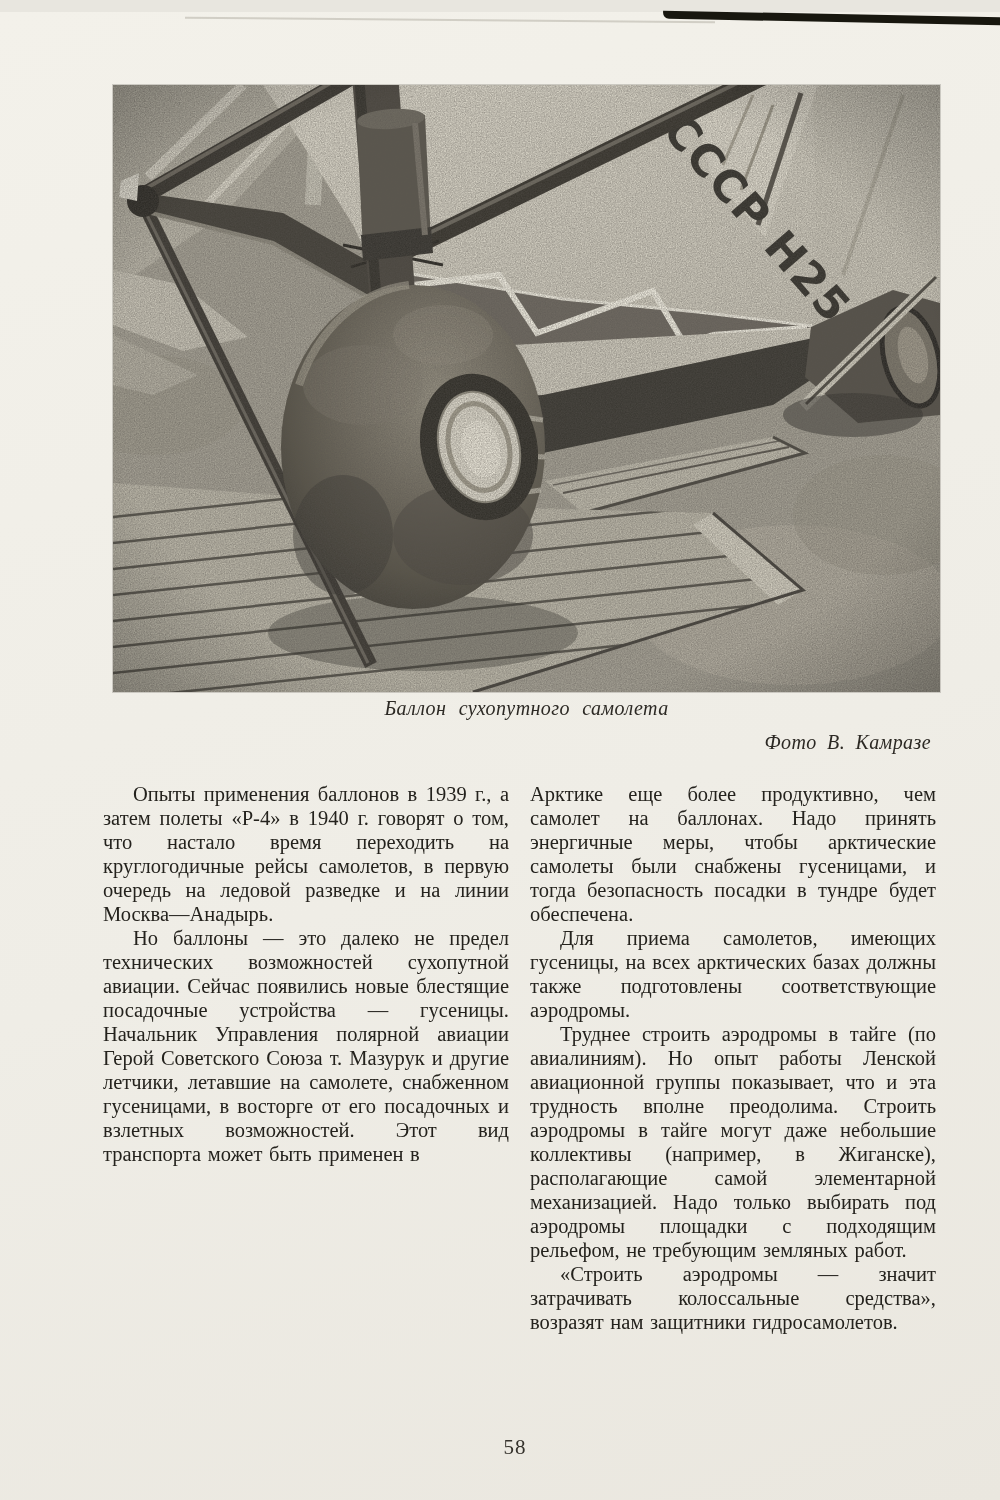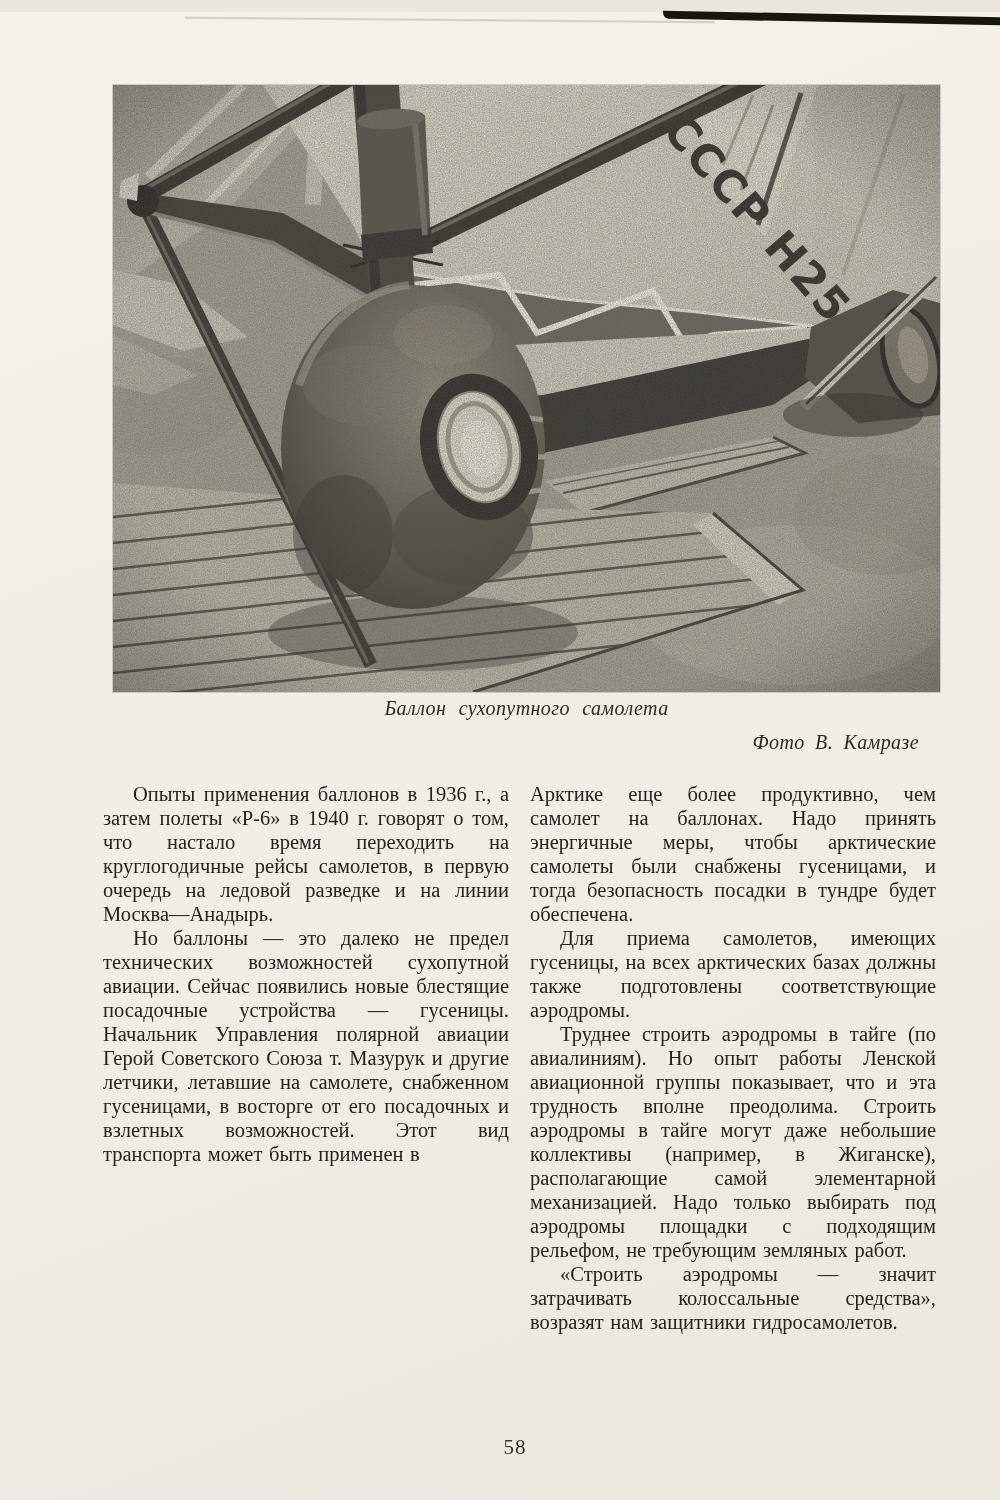--- a/index.html
+++ b/index.html
@@ -29,21 +29,21 @@
     margin:0;background:#a5a196;
     box-shadow:0 0 0 1px rgba(90,86,78,.25);
   }
   .photo svg{display:block;width:100%;height:100%;}
   .caption{
     position:absolute;left:113px;top:685px;width:827px;
     text-align:center;font-style:italic;font-size:20px;
     color:#2c2924;word-spacing:7px;letter-spacing:.4px;
   }
   .credit{
-    position:absolute;left:101px;top:719px;width:818px;
+    position:absolute;left:113px;top:719px;width:818px;
     text-align:right;font-style:italic;font-size:20px;
     color:#2c2924;word-spacing:5px;letter-spacing:.4px;
   }
   .col{
     position:absolute;top:770px;width:406px;
     font-size:20.5px;line-height:24px;
     text-align:justify;color:#24221d;word-spacing:1.5px;
   }
   .col p{margin:0;text-indent:30px;}
   .col p.noindent{text-indent:0;}
@@ -211,21 +211,21 @@
         <rect x="0" y="0" width="827" height="607" filter="url(#grain)" opacity=".45"></rect>
         <rect x="0" y="0" width="827" height="607" fill="url(#vig)"></rect>
       </g>
     </svg>
   </figure>
 
   <div class="caption">Баллон сухопутного самолета</div>
   <div class="credit">Фото В. Камразе</div>
 
   <div class="col col-left">
-    <p>Опыты применения баллонов в 1936 г., а затем полеты «Р-6» в 1940 г. говорят о том, что настало время переходить на круглогодичные рейсы самолетов, в первую очередь на ледовой разведке и на линии Москва—Анадырь.</p>
+    <p>Опыты применения баллонов в 1939 г., а затем полеты «Р-4» в 1940 г. говорят о том, что настало время переходить на круглогодичные рейсы самолетов, в первую очередь на ледовой разведке и на линии Москва—Анадырь.</p>
     <p>Но баллоны — это далеко не предел технических возможностей сухопутной авиации. Сейчас появились новые блестящие посадочные устройства — гусеницы. Начальник Управления полярной авиации Герой Советского Союза т. Мазурук и другие летчики, летавшие на самолете, снабженном гусеницами, в восторге от его посадочных и взлетных возможностей. Этот вид транспорта может быть применен в</p>
   </div>
 
   <div class="col col-right">
     <p class="noindent">Арктике еще более продуктивно, чем самолет на баллонах. Надо принять энергичные меры, чтобы арктические самолеты были снабжены гусеницами, и тогда безопасность посадки в тундре будет обеспечена.</p>
     <p>Для приема самолетов, имеющих гусеницы, на всех арктических базах должны также подготовлены соответствующие аэродромы.</p>
     <p>Труднее строить аэродромы в тайге (по авиалиниям). Но опыт работы Ленской авиационной группы показывает, что и эта трудность вполне преодолима. Строить аэродромы в тайге могут даже небольшие коллективы (например, в Жиганске), располагающие самой элементарной механизацией. Надо только выбирать под аэродромы площадки с подходящим рельефом, не требующим земляных работ.</p>
     <p>«Строить аэродромы — значит затрачивать колоссальные средства», возразят нам защитники гидросамолетов.</p>
   </div>
 

